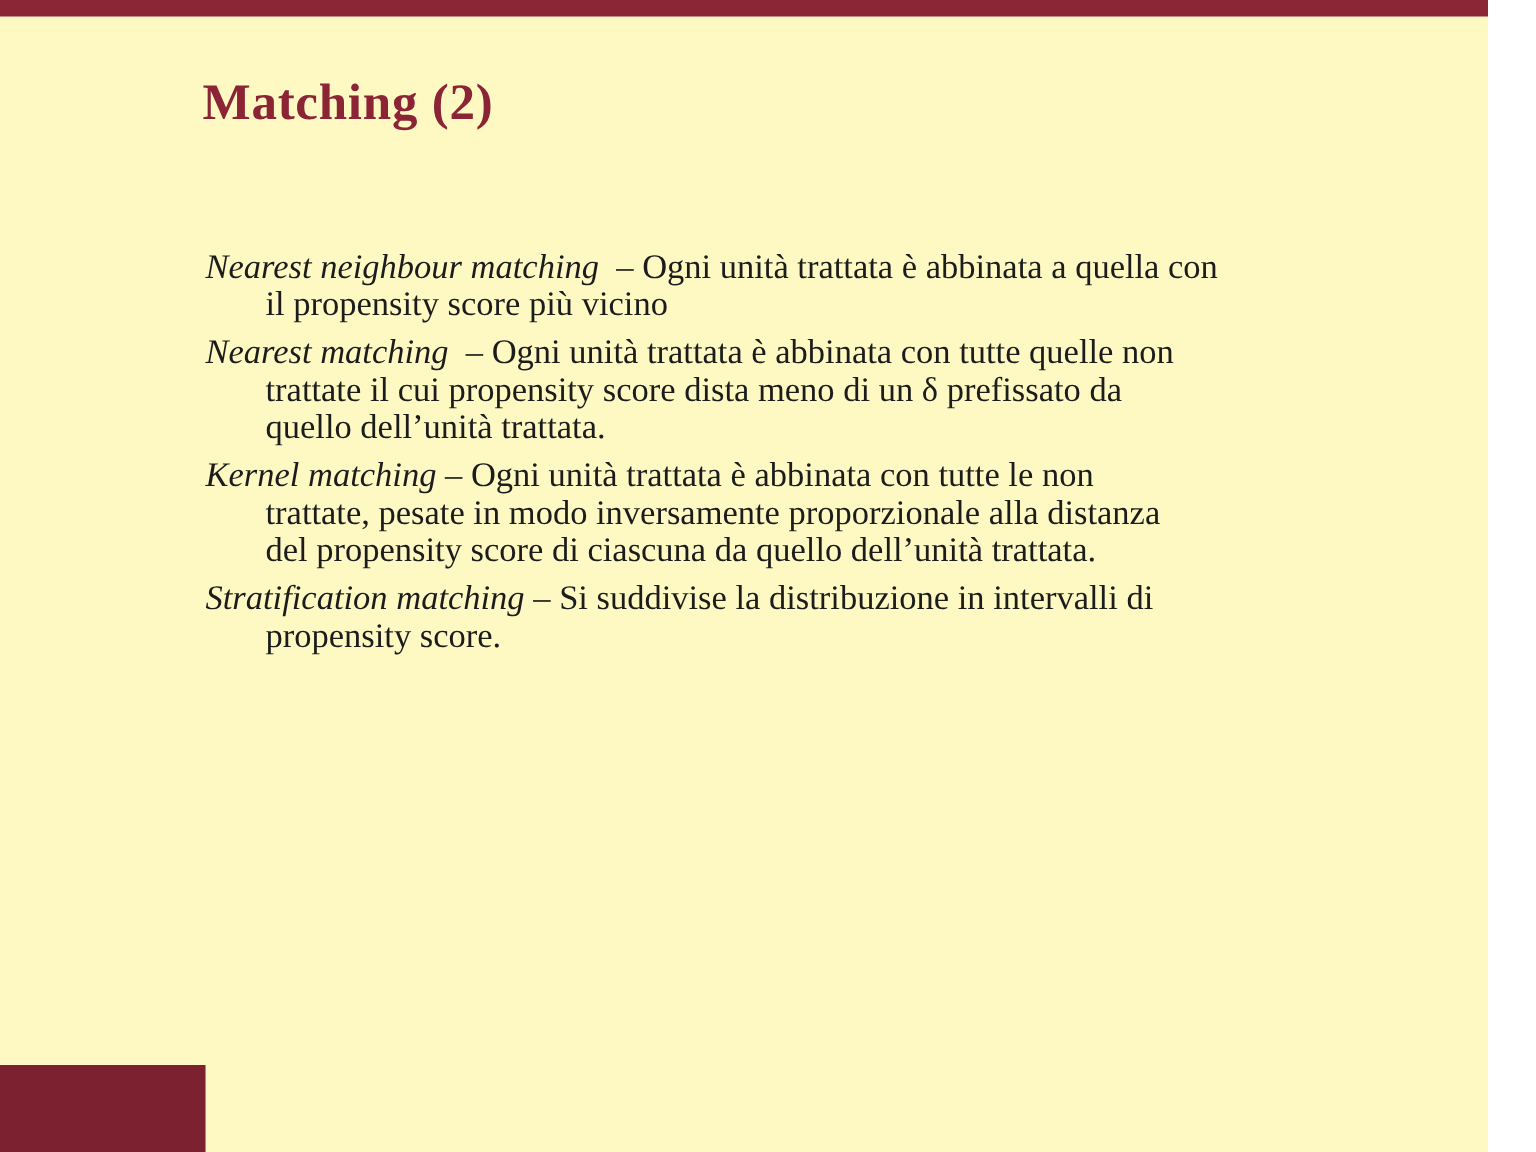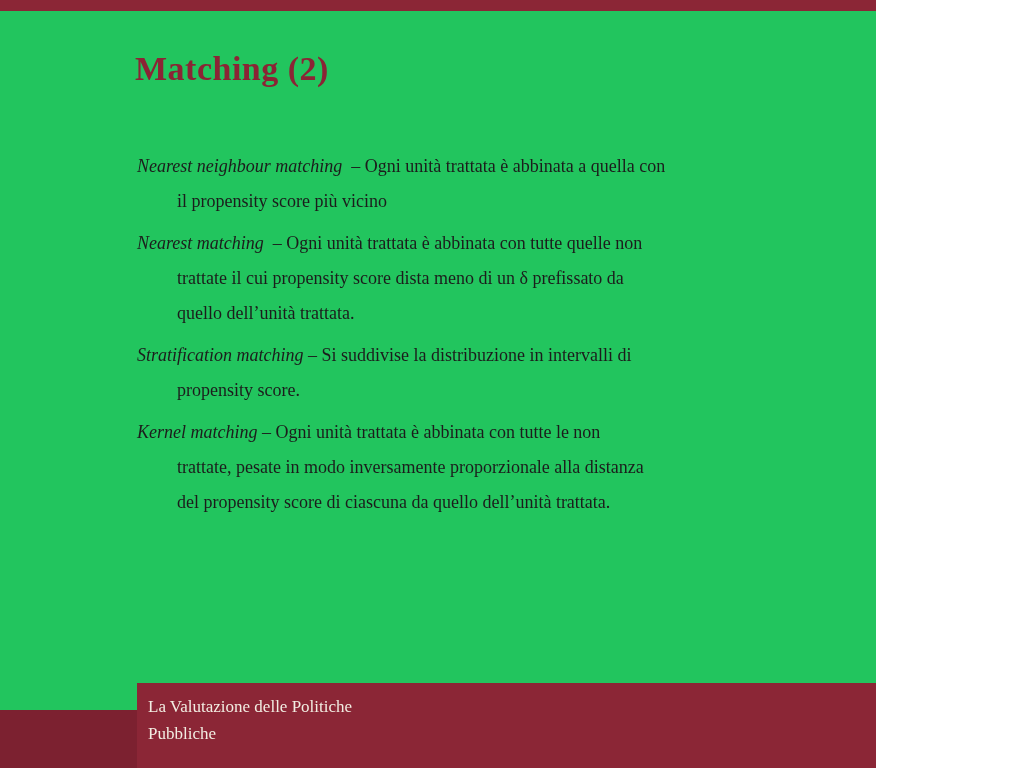--- a/index.html
+++ b/index.html
@@ -2,23 +2,23 @@
 <html style="--accent_color: #8b2435; --bar_color: #8b2636; --corner_color: #7c2130; --text_color: #1c1c1c; --footer_text_color: #f2ede2;"><head>
 <meta charset="utf-8">
 <style>
   html, body {
     margin: 0;
     padding: 0;
     background: #ffffff;
   }
   .slide {
     position: relative;
-    width: 876px;
+    width: 992px;
     height: 768px;
-    background: #22c55e;
+    background: #fef9c3;
     overflow: hidden;
     font-family: "Liberation Serif", serif;
   }
   .top-bar {
     position: absolute;
     left: 0; top: 0;
     width: 1024px; height: 11px;
     background: var(--bar_color, #8b2636);
   }
   .title {
@@ -26,25 +26,25 @@
     left: 135px; top: 50px;
     margin: 0;
     font-size: 34px;
     font-weight: bold;
     letter-spacing: 0.5px;
     color: var(--accent_color, #8b2435);
     font-family: "Liberation Serif", serif;
   }
   .body-block {
     position: absolute;
-    left: 137px; top: 149px;
+    left: 137px; top: 165px;
     width: 858px;
     color: var(--text_color, #1c1c1c);
-    font-size: 18px;
-    line-height: 35px;
+    font-size: 23px;
+    line-height: 25px;
   }
   .para {
     margin: 0 0 7px 0;
     padding-left: 40px;
     text-indent: -40px;
     white-space: pre-wrap;
   }
   .lead { font-style: italic; }
   .corner-block {
     position: absolute;
@@ -85,33 +85,24 @@
   <h1 class="title">Matching (2)</h1>
 
   <div class="body-block">
     <p class="para"><span class="lead">Nearest neighbour matching</span><span class="sep">  – </span><span class="ptext">Ogni unità trattata è abbinata a quella con
 il propensity score più vicino</span></p>
 
     <p class="para"><span class="lead">Nearest matching</span><span class="sep">  – </span><span class="ptext">Ogni unità trattata è abbinata con tutte quelle non
 trattate il cui propensity score dista meno di un δ prefissato da
 quello dell’unità trattata.</span></p>
 
-    <p class="para"><span class="lead">Stratification matching</span><span class="sep"> – </span><span class="ptext">Si suddivise la distribuzione in intervalli di
-propensity score.</span></p>
-
     <p class="para"><span class="lead">Kernel matching</span><span class="sep"> – </span><span class="ptext">Ogni unità trattata è abbinata con tutte le non
 trattate, pesate in modo inversamente proporzionale alla distanza
 del propensity score di ciascuna da quello dell’unità trattata.</span></p>
+
+    <p class="para"><span class="lead">Stratification matching</span><span class="sep"> – </span><span class="ptext">Si suddivise la distribuzione in intervalli di
+propensity score.</span></p>
   </div>
 
   <div class="corner-block"></div>
 
-  <div class="footer-bar">
-    <div class="footer-left">
-      <div>La Valutazione delle Politiche</div>
-      <div>Pubbliche</div>
-    </div>
-    <div class="footer-right">
-      <span class="page-label">Pagina</span><span class="page-number">50</span>
-    </div>
-  </div>
 
 </div>
 
 </body></html>

